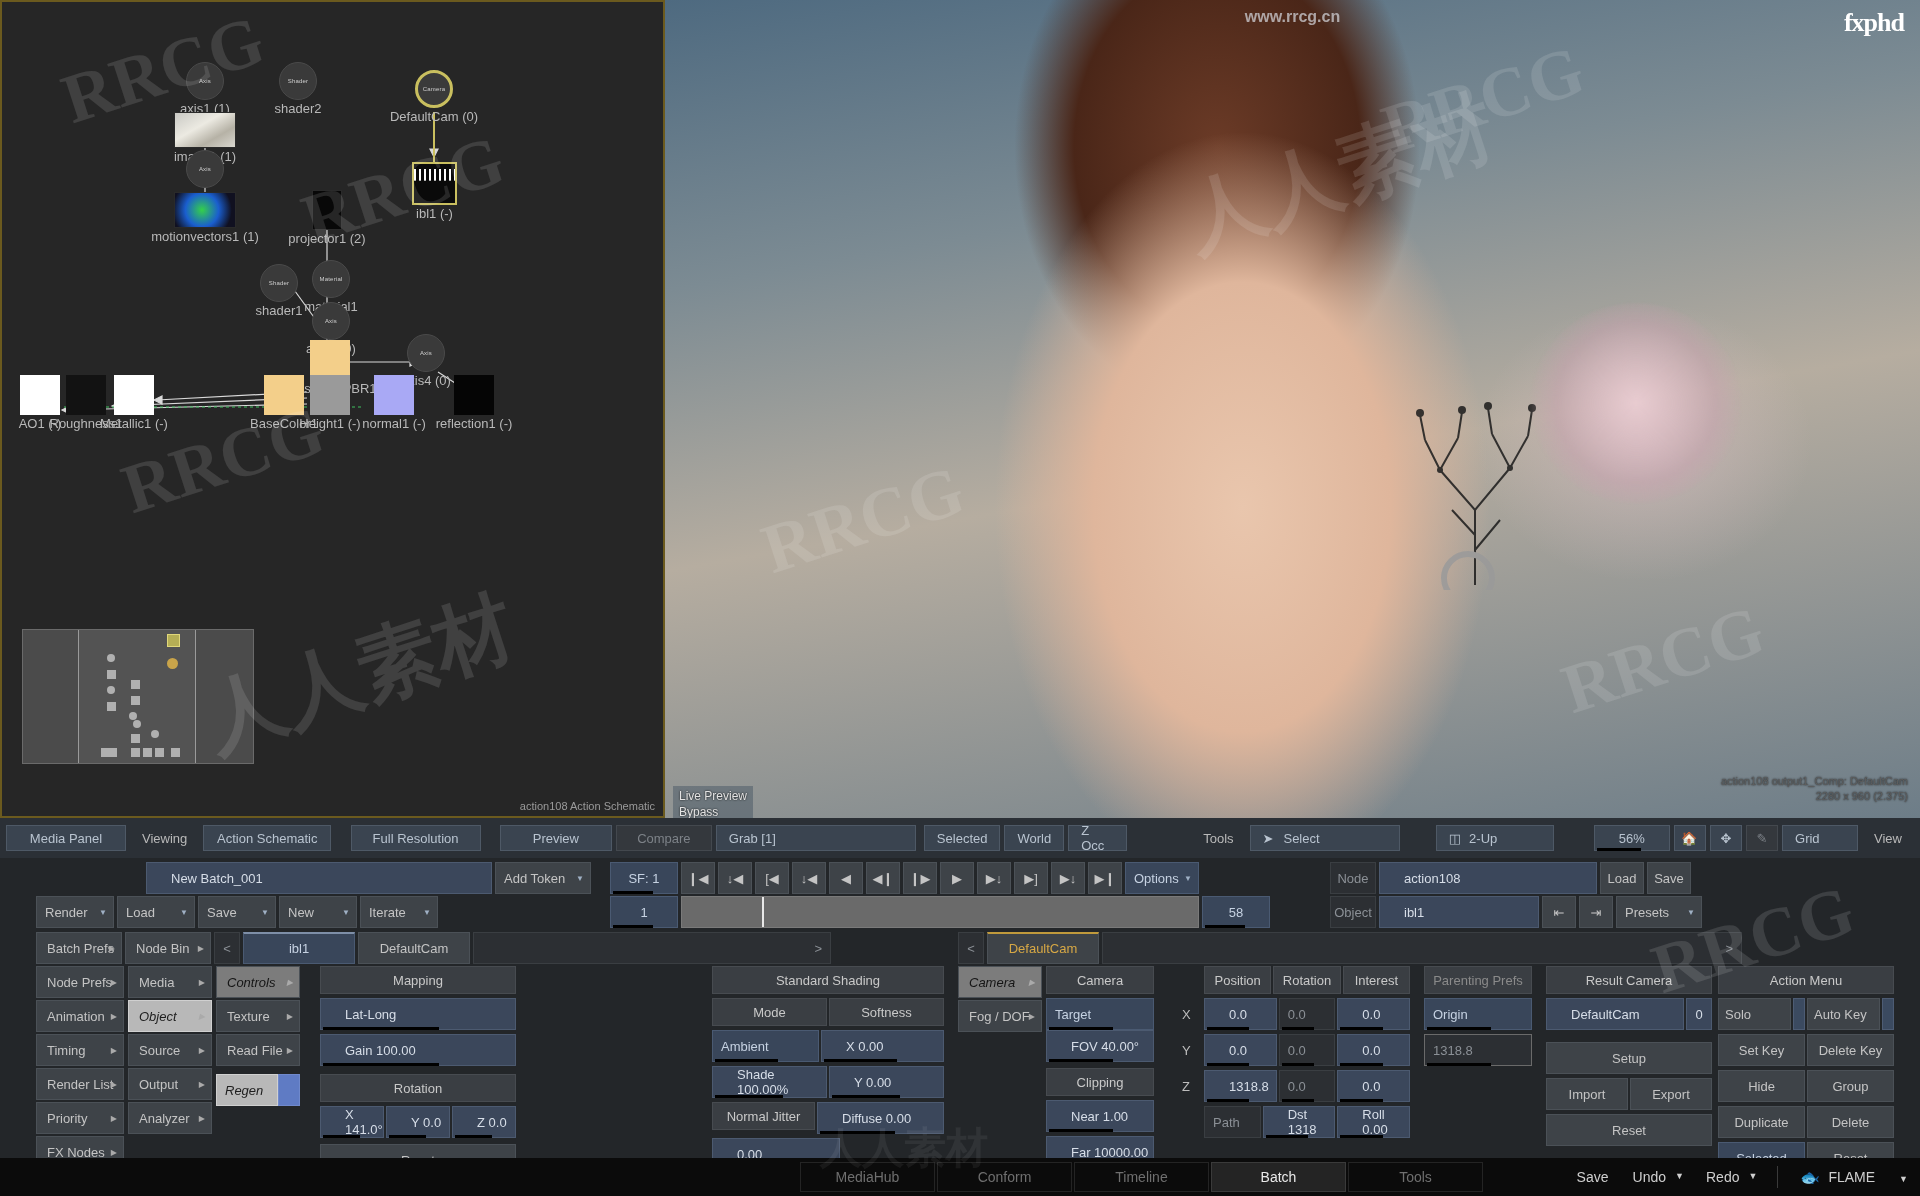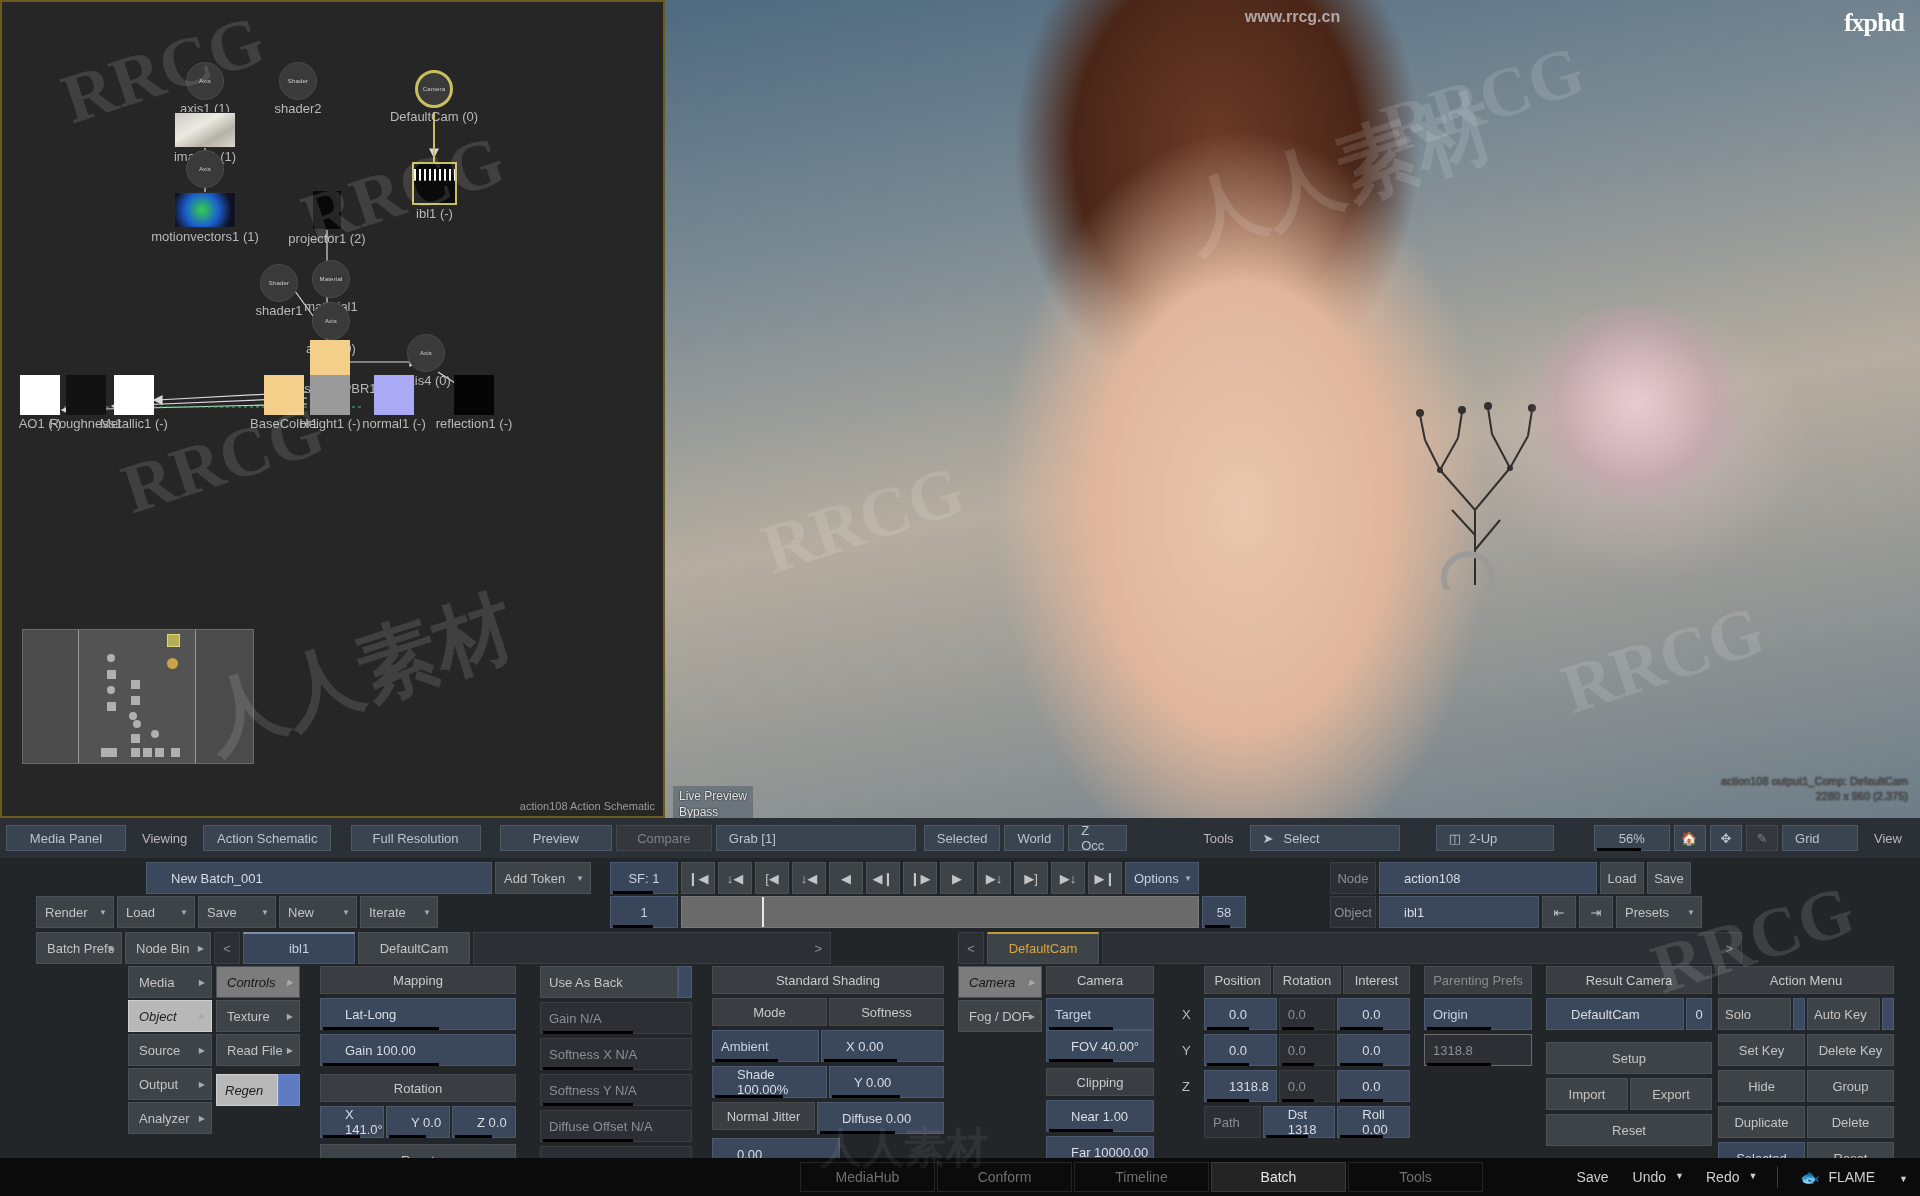--- a/index.html
+++ b/index.html
@@ -358,21 +358,21 @@
       <div class="btn drop" style="width:78px;justify-content:flex-start;padding-left:8px">Save</div>
       <div class="btn drop" style="width:78px;justify-content:flex-start;padding-left:8px">New</div>
       <div class="btn drop" style="width:78px;justify-content:flex-start;padding-left:8px">Iterate</div>
     </div>
 
     <div class="strip" style="left:610px;top:38px">
       <div class="btn blue underbar" style="width:68px;justify-content:center">1</div>
       <div style="width:518px;height:32px;background:#6a6a6a;border:1px solid #7a7a7a;position:relative">
         <div style="position:absolute;left:80px;top:0;width:2px;height:100%;background:#e8e8e8"></div>
       </div>
-      <div class="btn blue underbar" style="width:44px;justify-content:center">58</div>
+      <div class="btn blue underbar" style="width:68px;justify-content:center">58</div>
     </div>
 
     <div class="strip" style="left:1330px;top:38px">
       <div class="btn dark" style="width:46px">Object</div>
       <div class="btn blueval" style="width:160px">ibl1</div>
       <div class="btn" style="width:34px">⇤</div>
       <div class="btn" style="width:34px">⇥</div>
       <div class="btn drop" style="width:86px;justify-content:flex-start;padding-left:8px">Presets</div>
     </div>
 
@@ -383,20 +383,28 @@
       <div class="btn blue" style="width:112px;border-top:2px solid #7e8fa8">ibl1</div>
       <div class="btn" style="width:112px">DefaultCam</div>
       <div class="btn dark" style="width:358px;justify-content:flex-end;padding-right:8px">&gt;</div>
     </div>
     <div class="strip" style="left:958px;top:74px">
       <div class="btn dark" style="width:26px">&lt;</div>
       <div class="btn" style="width:112px;color:#d7a845;border-top:2px solid #c09a3c">DefaultCam</div>
       <div class="btn dark" style="width:640px;justify-content:flex-end;padding-right:8px">&gt;</div>
     </div>
 
+    <div style="position:absolute;left:36px;top:108px;display:flex;flex-direction:column;gap:2px">
+      <div class="btn menu" style="width:88px">Node Prefs</div>
+      <div class="btn menu" style="width:88px">Animation</div>
+      <div class="btn menu" style="width:88px">Timing</div>
+      <div class="btn menu" style="width:88px">Render List</div>
+      <div class="btn menu" style="width:88px">Priority</div>
+      <div class="btn menu" style="width:88px">FX Nodes</div>
+    </div>
     <div style="position:absolute;left:128px;top:108px;display:flex;flex-direction:column;gap:2px">
       <div class="btn menu" style="width:84px">Media</div>
       <div class="btn menu active" style="width:84px">Object</div>
       <div class="btn menu" style="width:84px">Source</div>
       <div class="btn menu" style="width:84px">Output</div>
       <div class="btn menu" style="width:84px">Analyzer</div>
     </div>
     <div style="position:absolute;left:216px;top:108px;display:flex;flex-direction:column;gap:2px">
       <div class="btn menu sel" style="width:84px">Controls</div>
       <div class="btn menu" style="width:84px">Texture</div>
@@ -413,31 +421,20 @@
       <div class="btn blueval underbar" style="margin-top:4px">Gain 100.00</div>
       <div class="hdr" style="margin-top:8px">Rotation</div>
       <div style="display:flex;gap:2px;margin-top:4px">
         <div class="btn blueval underbar" style="flex:1">X 141.0°</div>
         <div class="btn blueval underbar" style="flex:1">Y 0.0</div>
         <div class="btn blueval underbar" style="flex:1">Z 0.0</div>
       </div>
       <div class="btn" style="margin-top:6px">Reset</div>
     </div>
 
-    <div style="position:absolute;left:540px;top:108px;width:152px">
-      <div style="display:flex">
-        <div class="btn" style="flex:1;justify-content:flex-start;padding-left:8px">Use As Back</div>
-        <div style="width:14px;height:32px;background:#3b4a60;border:1px solid #4d5c74"></div>
-      </div>
-      <div class="btn dark underbar" style="justify-content:flex-start;padding-left:8px;margin-top:4px">Gain N/A</div>
-      <div class="btn dark underbar" style="justify-content:flex-start;padding-left:8px;margin-top:4px">Softness X N/A</div>
-      <div class="btn dark underbar" style="justify-content:flex-start;padding-left:8px;margin-top:4px">Softness Y N/A</div>
-      <div class="btn dark underbar" style="justify-content:flex-start;padding-left:8px;margin-top:4px">Diffuse Offset N/A</div>
-      <div class="btn dark underbar" style="justify-content:flex-start;padding-left:8px;margin-top:4px">FOV Offset N/A</div>
-    </div>
 
     <div style="position:absolute;left:712px;top:108px;width:232px">
       <div class="hdr">Standard Shading</div>
       <div style="display:flex;gap:2px;margin-top:4px">
         <div class="hdr" style="flex:1">Mode</div>
         <div class="hdr" style="flex:1">Softness</div>
       </div>
       <div style="display:flex;gap:2px;margin-top:4px">
         <div class="btn blue underbar" style="flex:1;justify-content:flex-start;padding-left:8px">Ambient</div>
         <div class="btn blueval underbar" style="flex:1">X 0.00</div>

